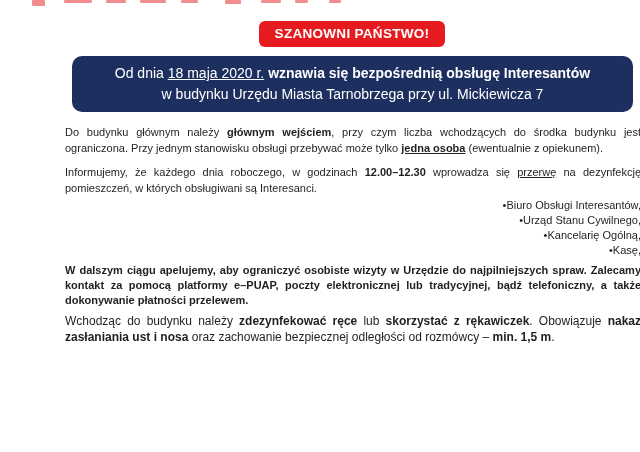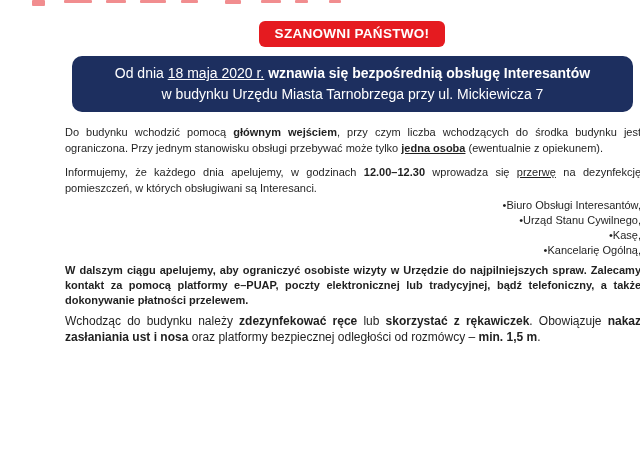--- a/index.html
+++ b/index.html
@@ -85,29 +85,29 @@
   <div class="banner-row first">
     <div class="red-banner">SZANOWNI PAŃSTWO!</div>
   </div>
 
   <div class="navy-banner">
     <div><span>Od dnia </span><span class="u">18 maja 2020 r.</span><span> </span><span class="b">wznawia się bezpośrednią obsługę Interesantów</span></div>
     <div>w budynku Urzędu Miasta Tarnobrzega przy ul. Mickiewicza 7</div>
   </div>
 
   <div class="content">
-    <p class="p1"><span>Do budynku wchodzić pomocą </span><span class="b">głównym wejściem</span><span>, przy czym liczba wchodzących do środka budynku jest ograniczona. Przy jednym stanowisku obsługi przebywać może tylko </span><span class="b u">jedna osoba</span><span> (ewentualnie z opiekunem).</span></p>
-    <p class="p2"><span>Informujemy, że każdego dnia apelujemy, w godzinach </span><span class="b">12.00–12.30</span><span> wprowadza się </span><span class="u">przerwę</span><span> na dezynfekcję pomieszczeń, w których obsługiwani są Interesanci.</span></p>
+    <p class="p1"><span>Do budynku głównym należy </span><span class="b">głównym wejściem</span><span>, przy czym liczba wchodzących do środka budynku jest ograniczona. Przy jednym stanowisku obsługi przebywać może tylko </span><span class="b u">jedna osoba</span><span> (ewentualnie z opiekunem).</span></p>
+    <p class="p2"><span>Informujemy, że każdego dnia roboczego, w godzinach </span><span class="b">12.00–12.30</span><span> wprowadza się </span><span class="u">przerwę</span><span> na dezynfekcję pomieszczeń, w których obsługiwani są Interesanci.</span></p>
     <ul class="zone-list">
       <li><span class="blt">•</span><span>Biuro Obsługi Interesantów,</span></li>
       <li><span class="blt">•</span><span>Urząd Stanu Cywilnego,</span></li>
+      <li><span class="blt">•</span><span>Kancelarię Ogólną,</span></li>
       <li><span class="blt">•</span><span>Kasę,</span></li>
-      <li><span class="blt">•</span><span>Kancelarię Ogólną,</span></li>
     </ul>
     <p class="p3"><span>W dalszym ciągu apelujemy, aby ograniczyć osobiste wizyty w Urzędzie do najpilniejszych spraw. Zalecamy kontakt za pomocą platformy e–PUAP, poczty elektronicznej lub tradycyjnej, bądź telefoniczny, a także dokonywanie płatności przelewem.</span></p>
   </div>
 
 
   <div class="content">
-    <p class="final"><span>Wchodząc do budynku należy </span><span class="b">zdezynfekować ręce</span><span> lub </span><span class="b">skorzystać z rękawiczek</span><span>. Obowiązuje </span><span class="b">nakaz zasłaniania ust i nosa</span><span> oraz platformy bezpiecznej odległości od rozmówcy – </span><span class="b">min. 1,5 m</span><span>.</span></p>
+    <p class="final"><span>Wchodząc do budynku należy </span><span class="b">zdezynfekować ręce</span><span> lub </span><span class="b">skorzystać z rękawiczek</span><span>. Obowiązuje </span><span class="b">nakaz zasłaniania ust i nosa</span><span> oraz zachowanie bezpiecznej odległości od rozmówcy – </span><span class="b">min. 1,5 m</span><span>.</span></p>
   </div>
 
 </div>
 
 </body></html>

